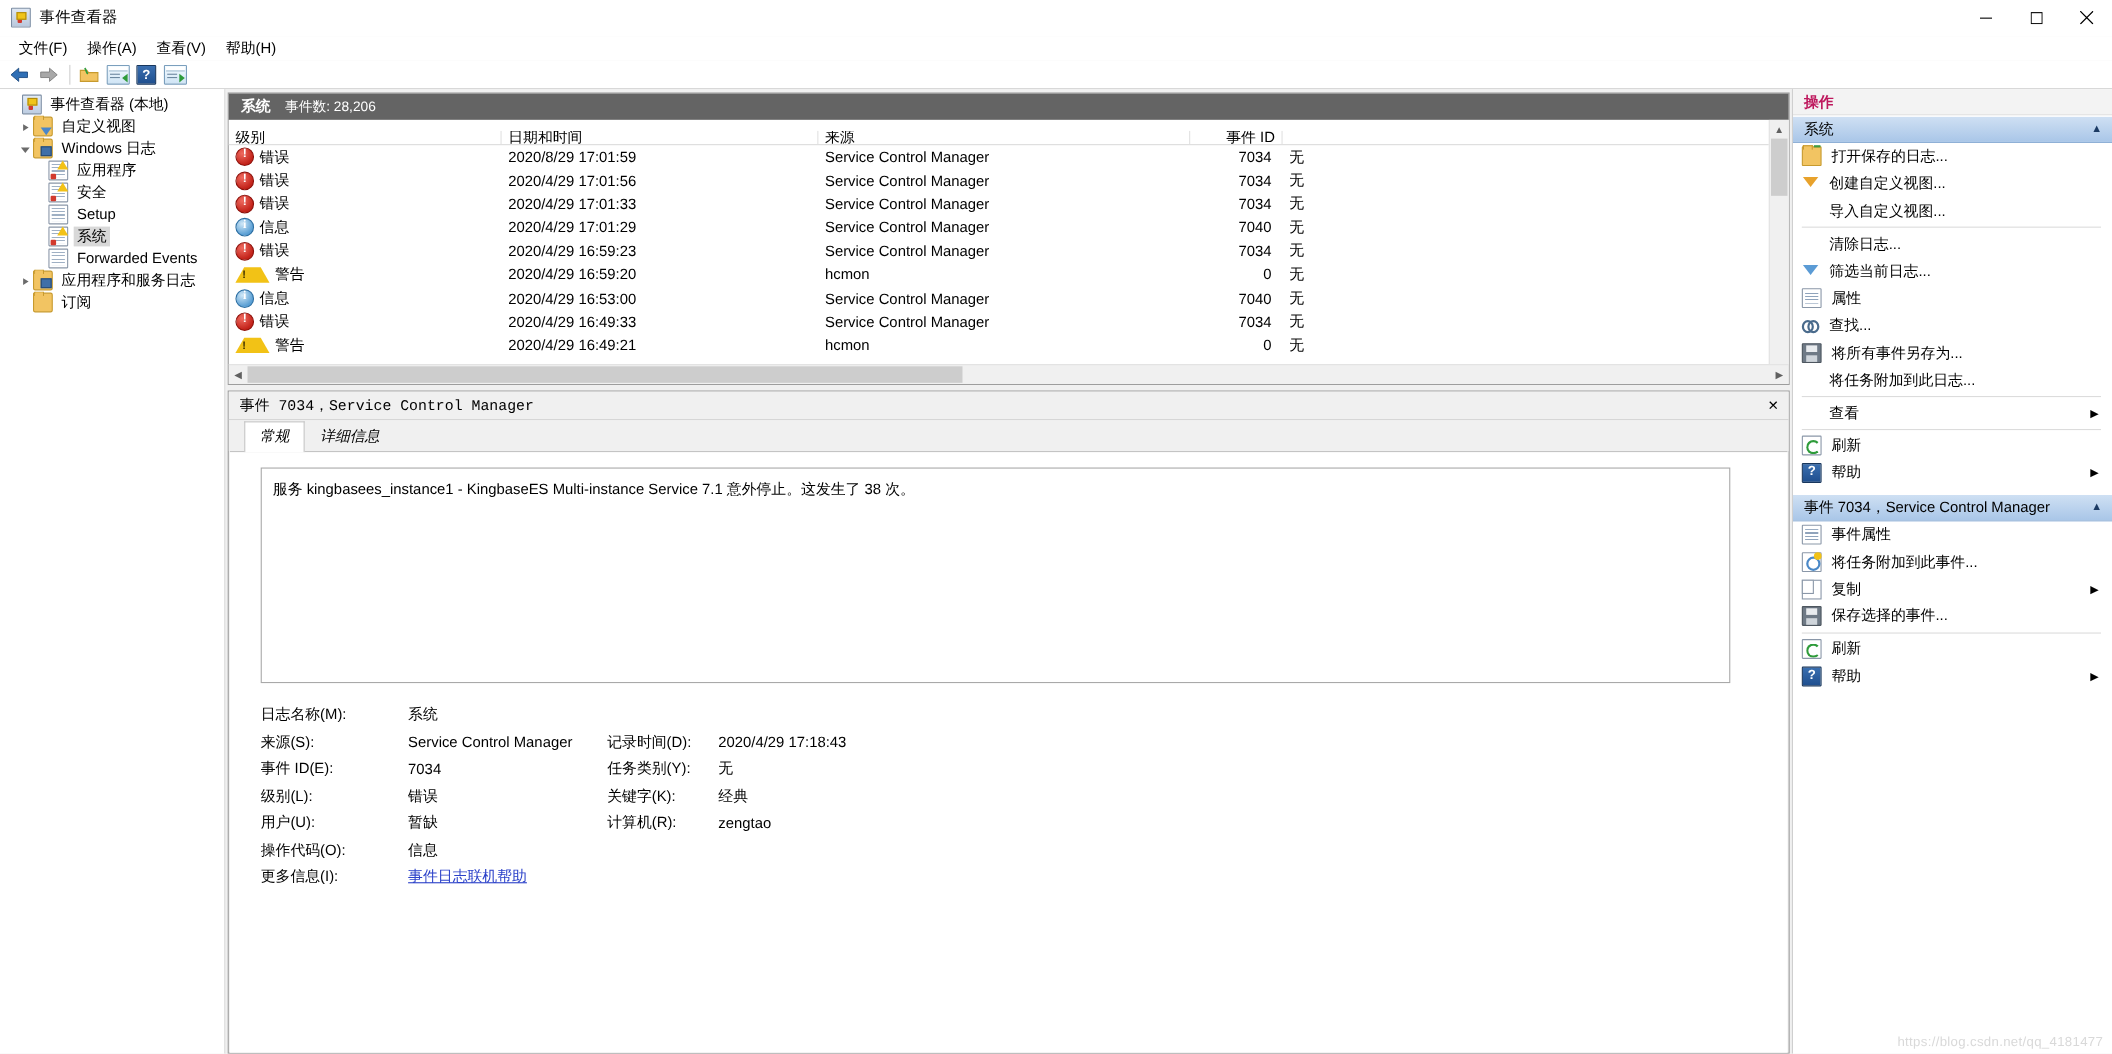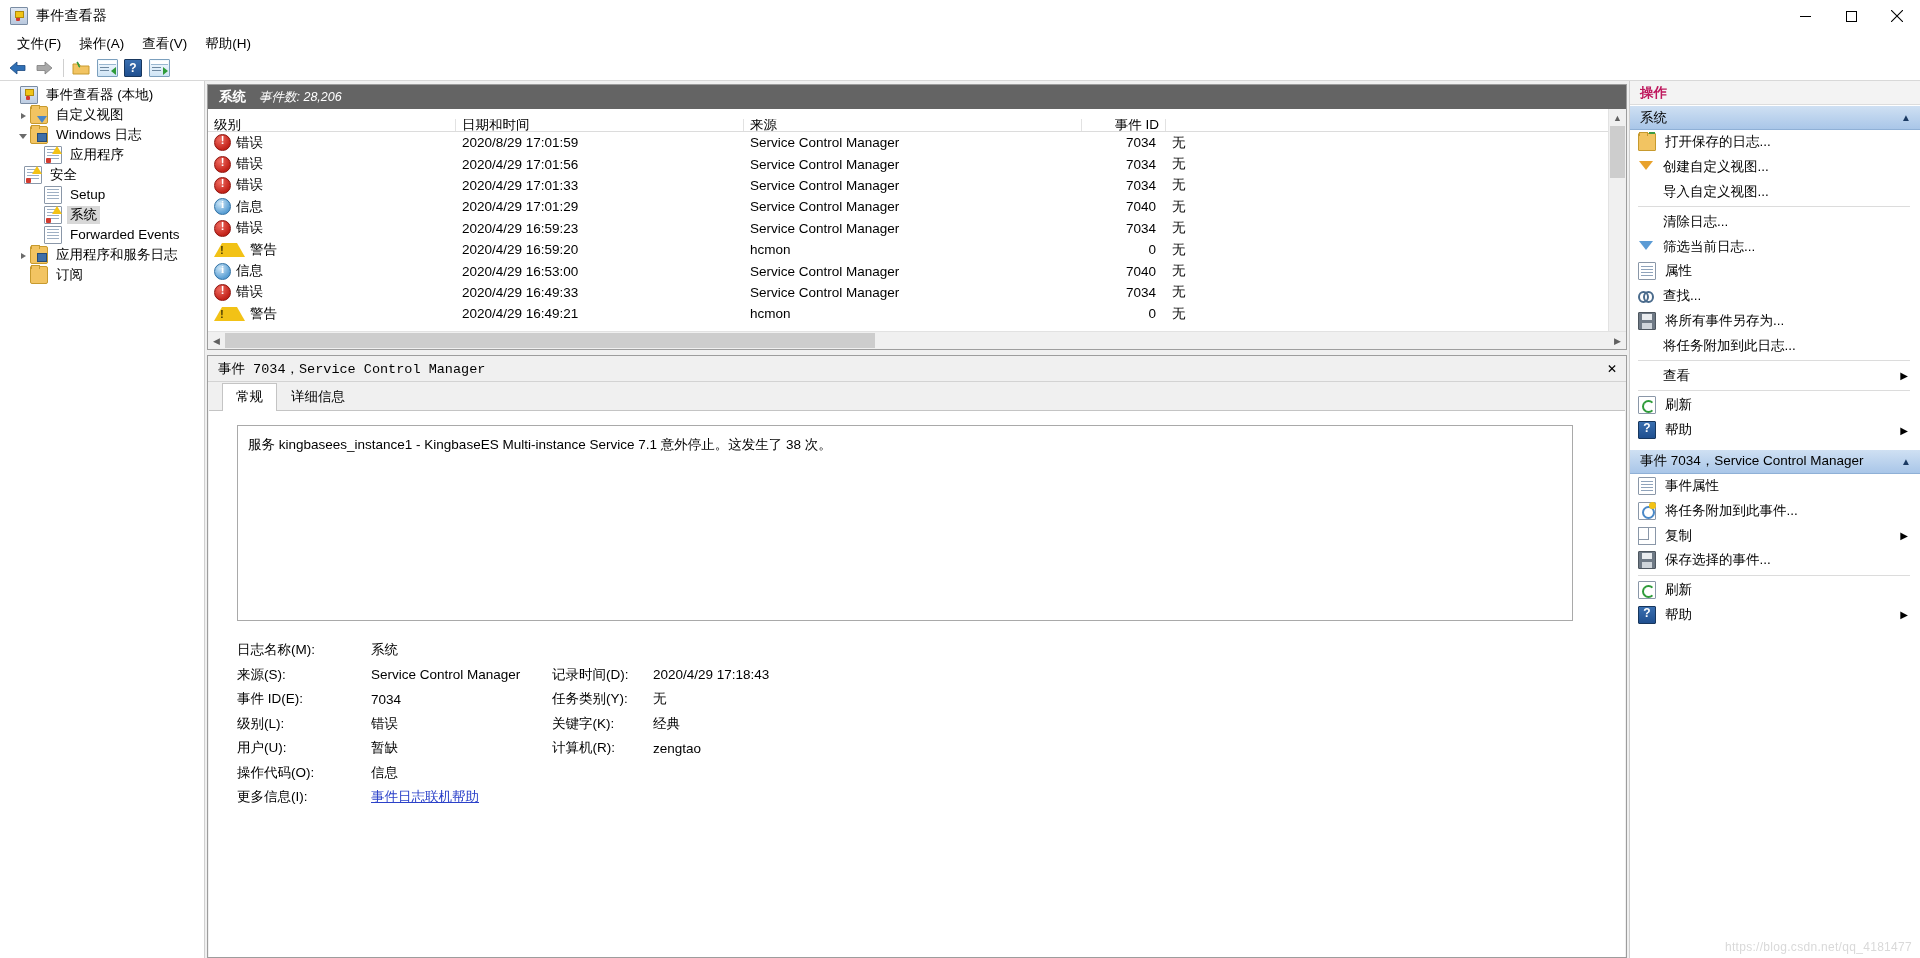--- a/index.html
+++ b/index.html
@@ -153,21 +153,21 @@
     border: 1px solid #9d9d9d; background: #fff;
     height: 264px; min-height: 264px;
   }
   .list-header-bar {
     height: 24px; min-height: 24px;
     background: #646464; color: #fff;
     display: flex; align-items: center;
     padding-left: 11px; font-size: 13.5px;
   }
   .list-header-bar .lh-title { font-weight: bold; margin-right: 13px; }
-  .list-header-bar .lh-count { font-size: 12.5px; font-style: italic; }
+  .list-header-bar .lh-count { font-size: 12.5px; }
 
   .grid-wrap { flex: 1 1 auto; display: flex; min-height: 0; }
   .grid { flex: 1 1 auto; min-width: 0; display: flex; flex-direction: column; }
   .grid-head {
     display: flex; height: 22px; min-height: 22px;
     background: #ffffff; border-bottom: 1px solid #dcdcdc;
     font-size: 13.5px; color: #000;
   }
   .gh {
     display: flex; align-items: center;
@@ -251,21 +251,21 @@
     font-family: "Liberation Mono", monospace; font-size: 13.5px; color: #000;
     border-bottom: 1px solid #d3d3d3;
   }
   .detail-close {
     margin-left: auto; width: 28px; height: 25px;
     display: flex; align-items: center; justify-content: center;
     font-size: 15px; color: #000;
   }
   .tabs {
     display: flex; align-items: flex-end; height: 28px; min-height: 28px;
-    padding-left: 14px; background: #f0f0f0;
+    padding-left: 14px; background: #f0f0f0; font-style: italic;
   }
   .tab {
     padding: 4px 13px 5px 13px; font-size: 13.5px;
     border: 1px solid transparent; border-bottom: none;
     position: relative; top: 1px; color: #000;
   }
   .tab.active { background: #ffffff; border-color: #c4c4c4; }
   .tab-body {
     flex: 1 1 auto; background: #ffffff; border-top: 1px solid #c4c4c4;
     margin: 0 1px; display: flex; flex-direction: column; min-height: 0;
@@ -447,21 +447,21 @@
         <span class="tree-label">Windows 日志</span>
       </div>
 
       <div class="tree-row" style="padding-left:44px">
         <span class="tico ico-log warn">
             <span class="lines"></span>
           </span>
         <span class="tree-label">应用程序</span>
       </div>
 
-      <div class="tree-row" style="padding-left:24px">
+      <div class="tree-row" style="padding-left:44px">
         <span class="tico ico-log warn">
             <span class="lines"></span>
           </span>
         <span class="tree-label">安全</span>
       </div>
 
       <div class="tree-row" style="padding-left:44px">
         <span class="tico ico-log">
             <span class="lines"></span>
           </span>

